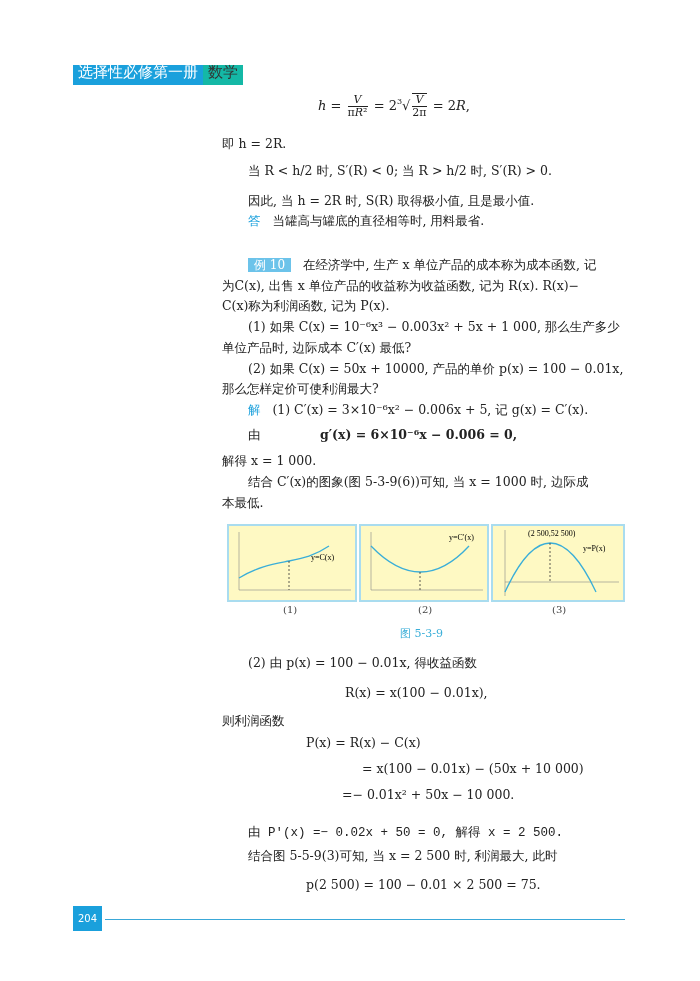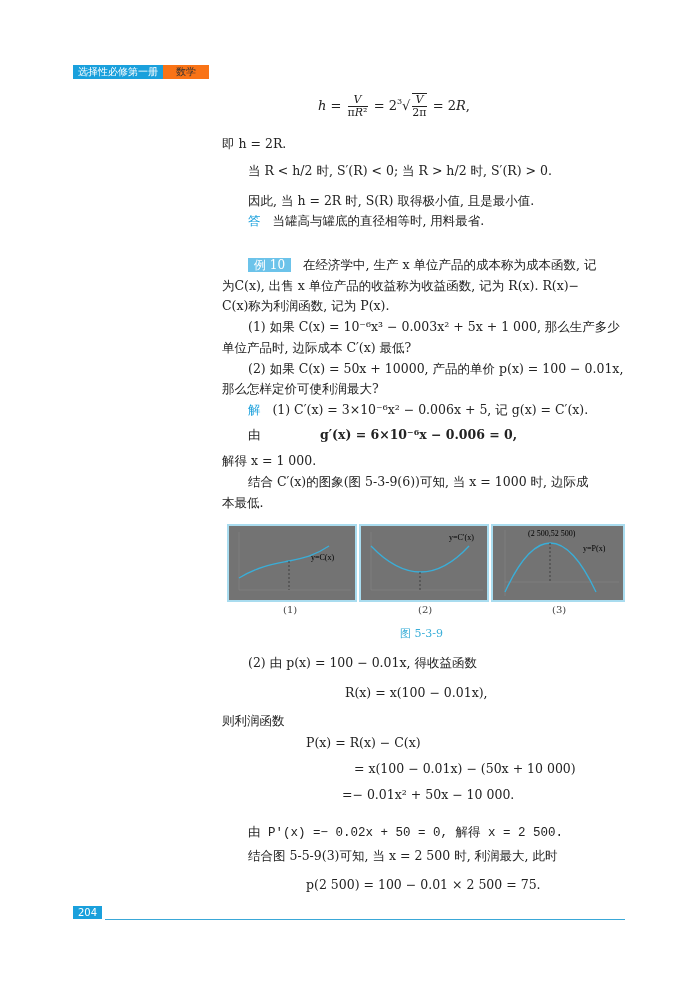--- a/index.html
+++ b/index.html
@@ -1,29 +1,29 @@
 <!DOCTYPE html>
 <html><head>
 <meta charset="utf-8">
 <style>
   html,body{margin:0;padding:0;background:#fff;}
   body{width:700px;height:981px;position:relative;overflow:hidden;font-family:"DejaVu Serif","Liberation Serif",serif;color:#222;}
-  .hdr{position:absolute;left:73px;top:65px;height:14px;display:flex;font-family:"DejaVu Sans","Liberation Sans",sans-serif;font-size:10px;line-height:14px;}
+  .hdr{position:absolute;left:73px;top:65px;height:20px;display:flex;font-family:"DejaVu Sans","Liberation Sans",sans-serif;font-size:15px;line-height:14px;}
   .hdr .a{background:#1aa0dc;color:#fff;padding:0 5px;}
-  .hdr .b{background:#f97316;color:#333;padding:0 13px;}
+  .hdr .b{background:#14b8a6;color:#333;padding:0 5px;}
   .line{position:absolute;font-size:12.5px;line-height:18px;white-space:nowrap;}
   i{font-style:italic;}
   .blue{color:#1aa0dc;}
   .tag{background:#6cc3ea;color:#fff;padding:0 6px;font-size:12px;}
   .frac{display:inline-block;vertical-align:middle;text-align:center;font-size:11px;line-height:12px;margin:0 2px;}
   .frac span{display:block;}
   .frac .num{border-bottom:1px solid #222;padding:0 2px;}
-  .chartbox{position:absolute;top:524px;height:74px;border:2px solid #a9dcef;background:#737373;}
+  .chartbox{position:absolute;top:524px;height:74px;border:2px solid #a9dcef;background:#fef9c3;}
   .cap{position:absolute;font-size:10px;color:#444;}
-  .footer-num{position:absolute;left:73px;top:906px;background:#1aa0dc;color:#fff;font-family:"DejaVu Sans","Liberation Sans",sans-serif;font-size:10px;padding:1px 5px;}
+  .footer-num{position:absolute;left:73px;top:906px;background:#1aa0dc;color:#fff;font-family:"DejaVu Sans","Liberation Sans",sans-serif;font-size:10px;padding:7px 5px;}
   .footer-line{position:absolute;left:105px;top:919px;width:520px;height:1px;background:#3aa8d8;}
 </style>
 </head>
 <body>
 
 <div class="hdr">
   <span class="a">选择性必修第一册</span>
   <span class="b">数学</span>
 </div>
 
@@ -89,20 +89,20 @@
 
 <div class="cap" style="left:283px;top:604px;">(1)</div>
 <div class="cap" style="left:418px;top:604px;">(2)</div>
 <div class="cap" style="left:552px;top:604px;">(3)</div>
 <div class="cap blue" style="left:400px;top:626px;font-size:11px;color:#3aaed8;">图 5-3-9</div>
 
 <div class="line" style="left:248px;top:654px;">(2) 由 p(x) = 100 − 0.01x, 得收益函数</div>
 <div class="line" style="left:345px;top:684px;">R(x) = x(100 − 0.01x),</div>
 <div class="line" style="left:222px;top:712px;">则利润函数</div>
 <div class="line" style="left:306px;top:734px;">P(x) = R(x) − C(x)</div>
-<div class="line" style="left:354px;top:760px;">= x(100 − 0.01x) − (50x + 10 000)</div>
+<div class="line" style="left:362px;top:760px;">= x(100 − 0.01x) − (50x + 10 000)</div>
 <div class="line" style="left:342px;top:786px;">=− 0.01x² + 50x − 10 000.</div>
 <div class="line" style="left:248px;top:824px;font-family:Liberation Mono, monospace;">由 P′(x) =− 0.02x + 50 = 0, 解得 x = 2 500.</div>
 <div class="line" style="left:248px;top:847px;">结合图 5-5-9(3)可知, 当 x = 2 500 时, 利润最大, 此时</div>
 <div class="line" style="left:306px;top:876px;">p(2 500) = 100 − 0.01 × 2 500 = 75.</div>
 
 <div class="footer-num">204</div>
 <div class="footer-line"></div>
 
 </body></html>

